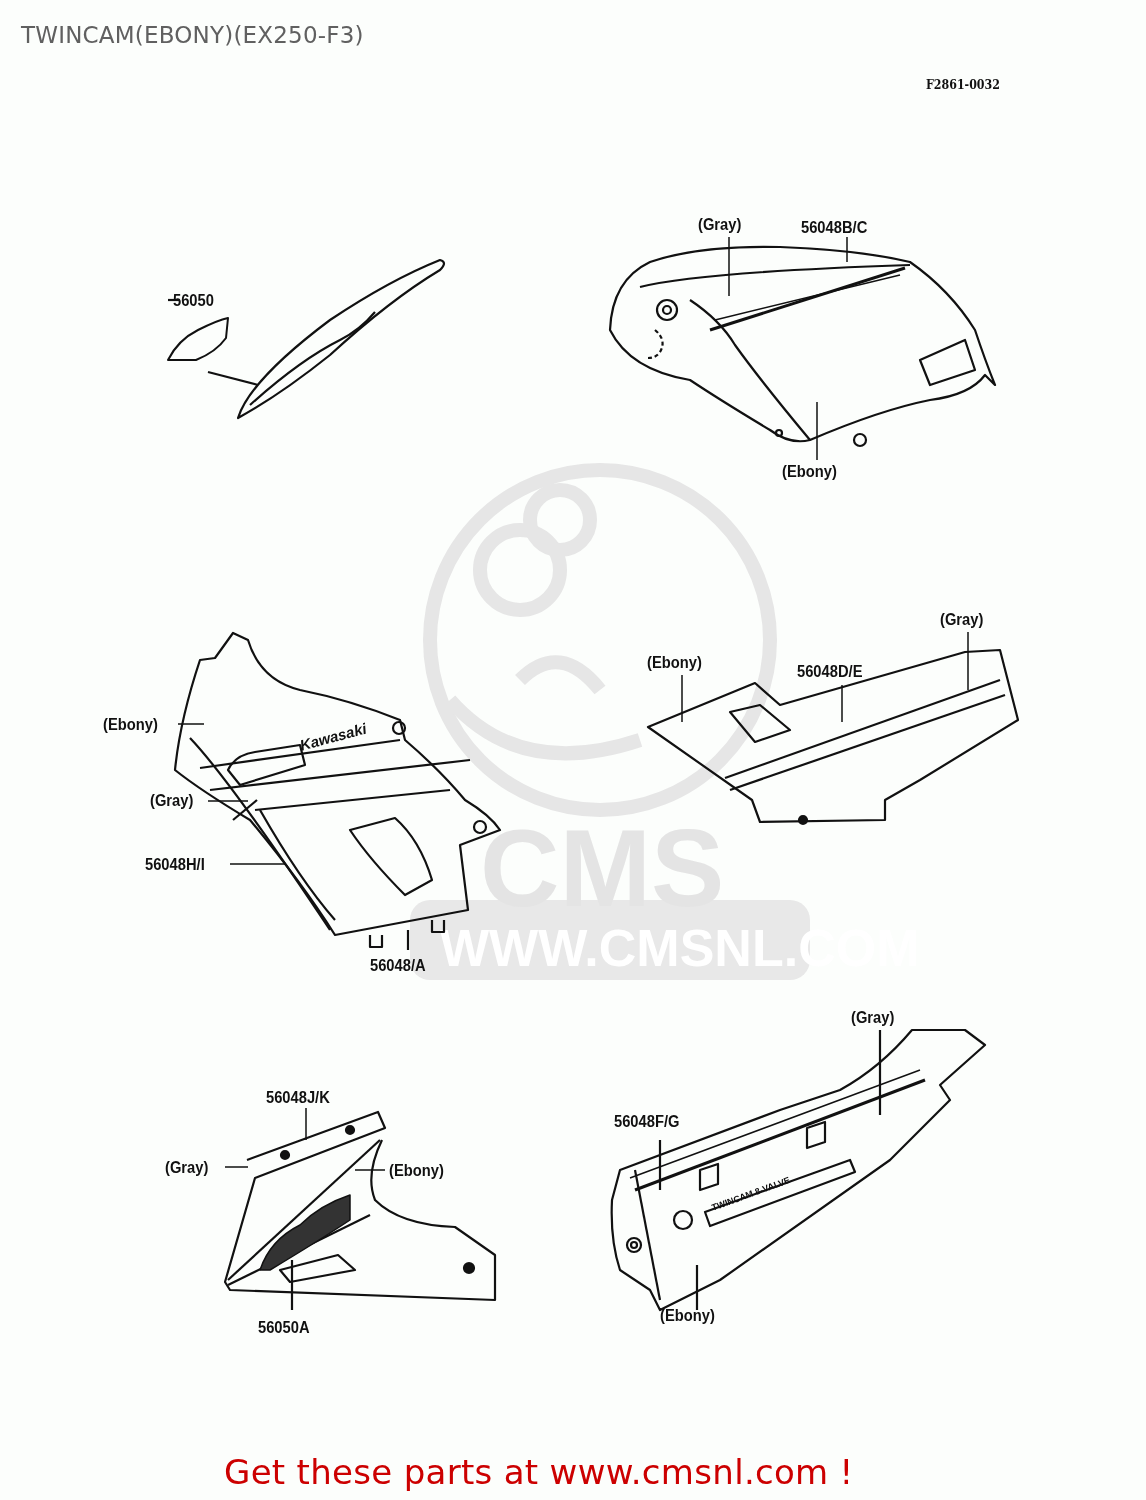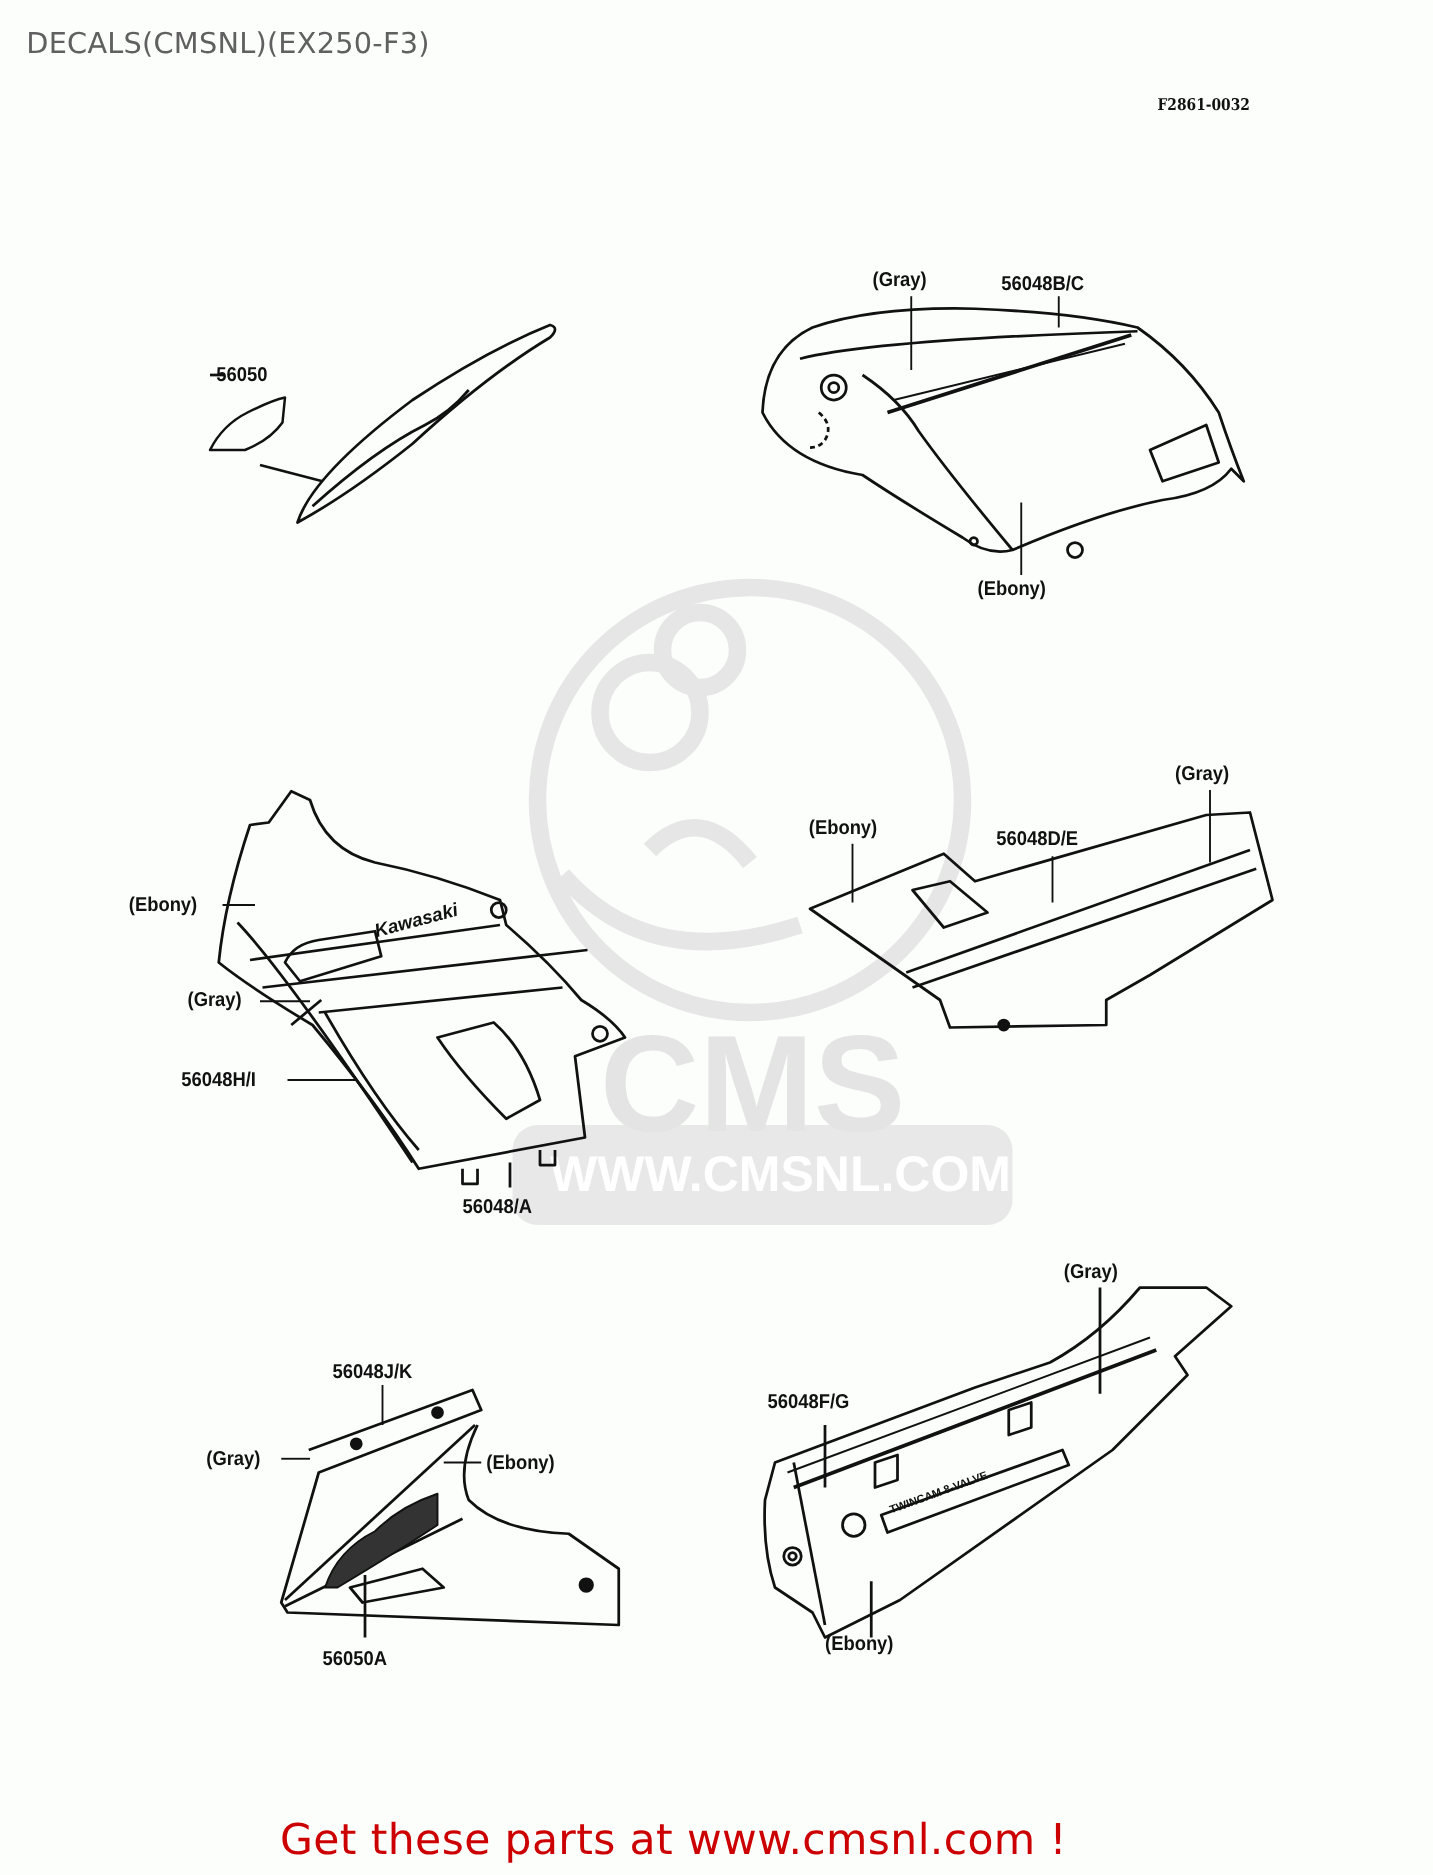--- a/index.html
+++ b/index.html
@@ -7,35 +7,35 @@
   .title { position: absolute; left: 21px; top: 22px; font-size: 23px; color: #606060; letter-spacing: 0.2px; }
   .figno { position: absolute; left: 926px; top: 77px; font-family: "DejaVu Serif", serif; font-weight: bold; font-size: 13px; color: #111; transform: scaleX(0.85); transform-origin: left; }
   svg.diagram { position: absolute; left: 0; top: 0; }
   .lbl { position: absolute; font-family: "Liberation Sans", sans-serif; font-weight: bold; font-size: 16px; color: #111; white-space: nowrap; transform: scaleX(0.92); transform-origin: left; }
   .footer { position: absolute; left: 224px; top: 1452px; font-size: 34px; color: #cc0000; font-family: "DejaVu Sans", sans-serif; letter-spacing: 0.3px; }
   .wm-text { position: absolute; font-family: "Liberation Sans", sans-serif; font-weight: bold; color: #e4e4e4; white-space: nowrap; }
 </style>
 </head>
 <body>
 
-<div class="title">DECALS(CMSNL)(EX250-F3)</div>
+<div class="title">TWINCAM(EBONY)(EX250-F3)</div>
 <div class="figno">F2861-0032</div>
 
 <svg class="diagram" width="1146" height="1500">
   <g fill="none" stroke="#e6e6e6" stroke-width="14">
     <circle cx="600" cy="640" r="170"></circle>
     <circle cx="520" cy="570" r="40"></circle>
     <circle cx="560" cy="520" r="30"></circle>
     <path d="M450 700 Q520 780 640 740"></path>
     <path d="M520 680 Q560 640 600 690"></path>
   </g>
   <rect x="410" y="900" width="400" height="80" rx="20" fill="#e8e8e8"></rect>
 </svg>
 <div class="wm-text" style="left:480px;top:804px;font-size:110px;">CMS</div>
-<div class="wm-text" style="left:440px;top:918px;font-size:40px;color:#fff;">WWW.CMSNL.COM</div>
+<div class="wm-text" style="left:440px;top:918px;font-size:52px;color:#fff;">WWW.CMSNL.COM</div>
 
 <svg class="diagram" width="1146" height="1500">
   <g fill="none" stroke="#111" stroke-width="2.2" stroke-linejoin="round">
 
     <g>
       <path d="M238 418 Q250 380 330 320 Q390 280 440 260 Q448 262 440 270 Q390 300 330 355 Q280 395 238 418 Z"></path>
       <path d="M250 405 Q300 360 340 340 Q360 330 375 312"></path>
       <path d="M168 300 l12 0"></path>
       <path d="M168 360 q10 -20 30 -30 q20 -10 30 -12 l-2 20 q-10 14 -30 22 z" stroke-width="2"></path>
       <path d="M208 372 L258 385"></path>

